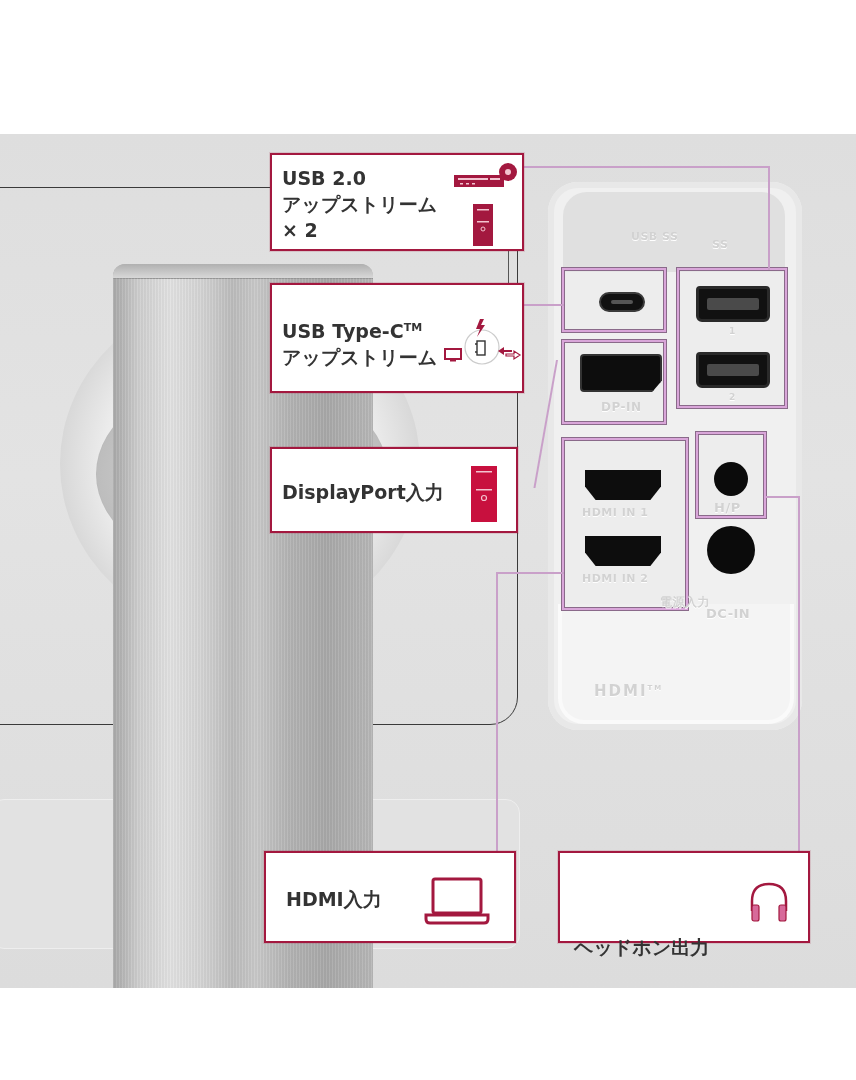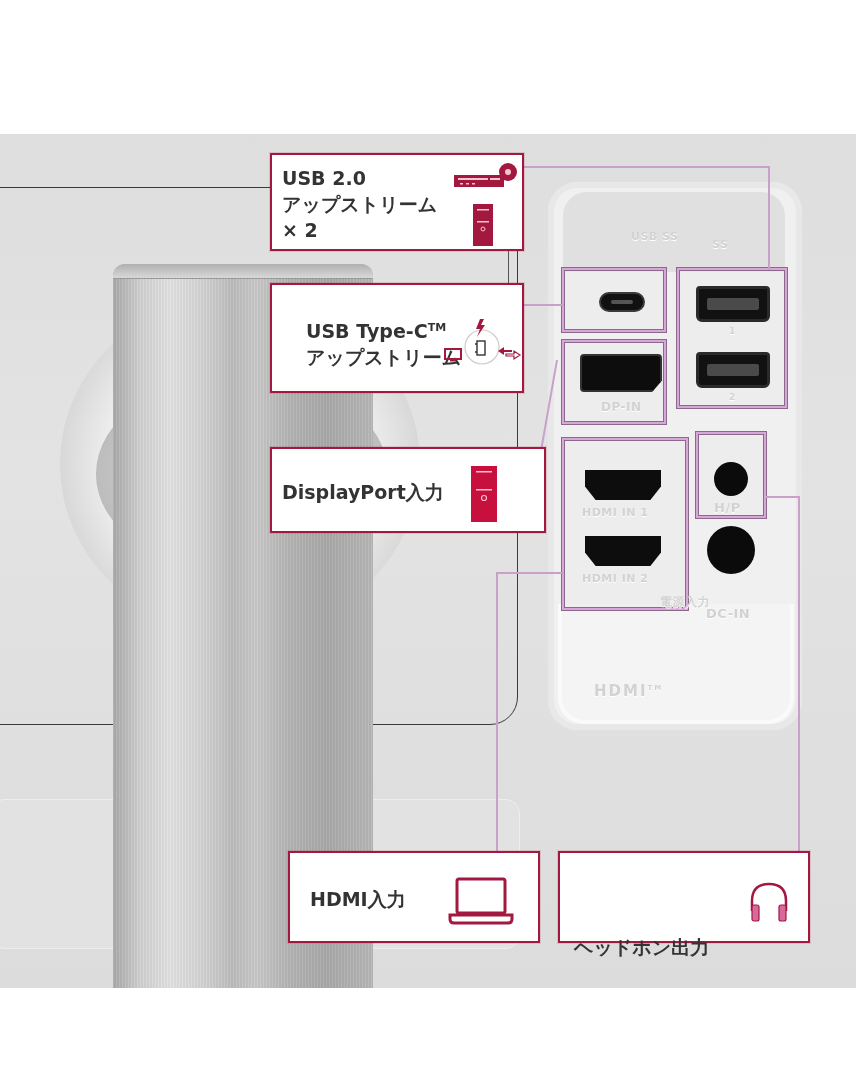--- a/index.html
+++ b/index.html
@@ -207,50 +207,50 @@
   </svg>
   <svg class="icon" style="left:200px; top:48px;" width="22" height="44" viewBox="0 0 22 44">
     <rect x="1" y="1" width="20" height="42" fill="#a3183f"></rect>
     <rect x="5" y="6" width="12" height="1.5" fill="#f3c3d0"></rect>
     <rect x="5" y="18" width="12" height="1.5" fill="#f3c3d0"></rect>
     <circle cx="11" cy="26" r="2" fill="none" stroke="#f3c3d0" stroke-width="1"></circle>
   </svg>
 </div>
 
 <div class="callout" style="left:270px; top:283px; width:254px; height:110px;">
-  <div class="callout-text" style="left:10px; top:30px;margin-left:24px;">
+  <div class="callout-text" style="left:10px; top:30px;">
     <span class="line-item"><span>USB Type-C</span><span class="tm">TM</span></span>
     <span class="line-item">アップストリーム</span>
   </div>
   <svg class="icon" style="left:172px; top:30px;" width="80" height="56" viewBox="0 0 80 56">
     <circle cx="38" cy="32" r="17" fill="none" stroke="#cccccc" stroke-width="1.2"></circle>
     <rect x="1" y="34" width="16" height="10" fill="none" stroke="#a3183f" stroke-width="2"></rect>
     <rect x="6" y="45" width="6" height="1.5" fill="#a3183f"></rect>
     <polygon points="36,4 32,14 36,14 33,22 41,10 37,10 40,4" fill="#a3183f"></polygon>
     <rect x="33" y="26" width="8" height="14" fill="none" stroke="#333" stroke-width="1.4"></rect>
     <line x1="31" y1="29" x2="33" y2="29" stroke="#333" stroke-width="1.4"></line>
     <line x1="31" y1="37" x2="33" y2="37" stroke="#333" stroke-width="1.4"></line>
     <path d="M54 36 L60 32 L60 35 L68 35 L68 37 L60 37 L60 40 Z" fill="#a3183f"></path>
     <path d="M76 40 L70 44 L70 41 L62 41 L62 39 L70 39 L70 36 Z" fill="none" stroke="#a3183f" stroke-width="1.2"></path>
   </svg>
 </div>
 
-<div class="callout" style="left:270px; top:447px; width:276px; height:86px;">
+<div class="callout" style="left:270px; top:447px; width:248px; height:86px;">
   <div class="callout-text" style="left:10px; top:30px;">
     <span class="line-item">DisplayPort入力</span>
   </div>
   <svg class="icon" style="left:198px; top:16px;" width="28" height="58" viewBox="0 0 28 58">
     <rect x="1" y="1" width="26" height="56" fill="#c8103e"></rect>
     <rect x="6" y="6" width="16" height="1.5" fill="#f3c3d0"></rect>
     <rect x="6" y="24" width="16" height="1.5" fill="#f3c3d0"></rect>
     <circle cx="14" cy="33" r="2.5" fill="none" stroke="#f3c3d0" stroke-width="1.2"></circle>
   </svg>
 </div>
 
-<div class="callout" style="left:288px; top:851px; width:252px; height:92px;">
+<div class="callout" style="left:264px; top:851px; width:252px; height:92px;">
   <div class="callout-text" style="left:20px; top:33px;">
     <span class="line-item">HDMI入力</span>
   </div>
   <svg class="icon" style="left:158px; top:24px;" width="66" height="48" viewBox="0 0 66 48">
     <rect x="9" y="2" width="48" height="34" rx="2" fill="none" stroke="#a3183f" stroke-width="3"></rect>
     <path d="M2 38 L64 38 L64 42 Q64 46 60 46 L6 46 Q2 46 2 42 Z" fill="none" stroke="#a3183f" stroke-width="3"></path>
   </svg>
 </div>
 
 <div class="callout" style="left:558px; top:851px; width:252px; height:92px;">

